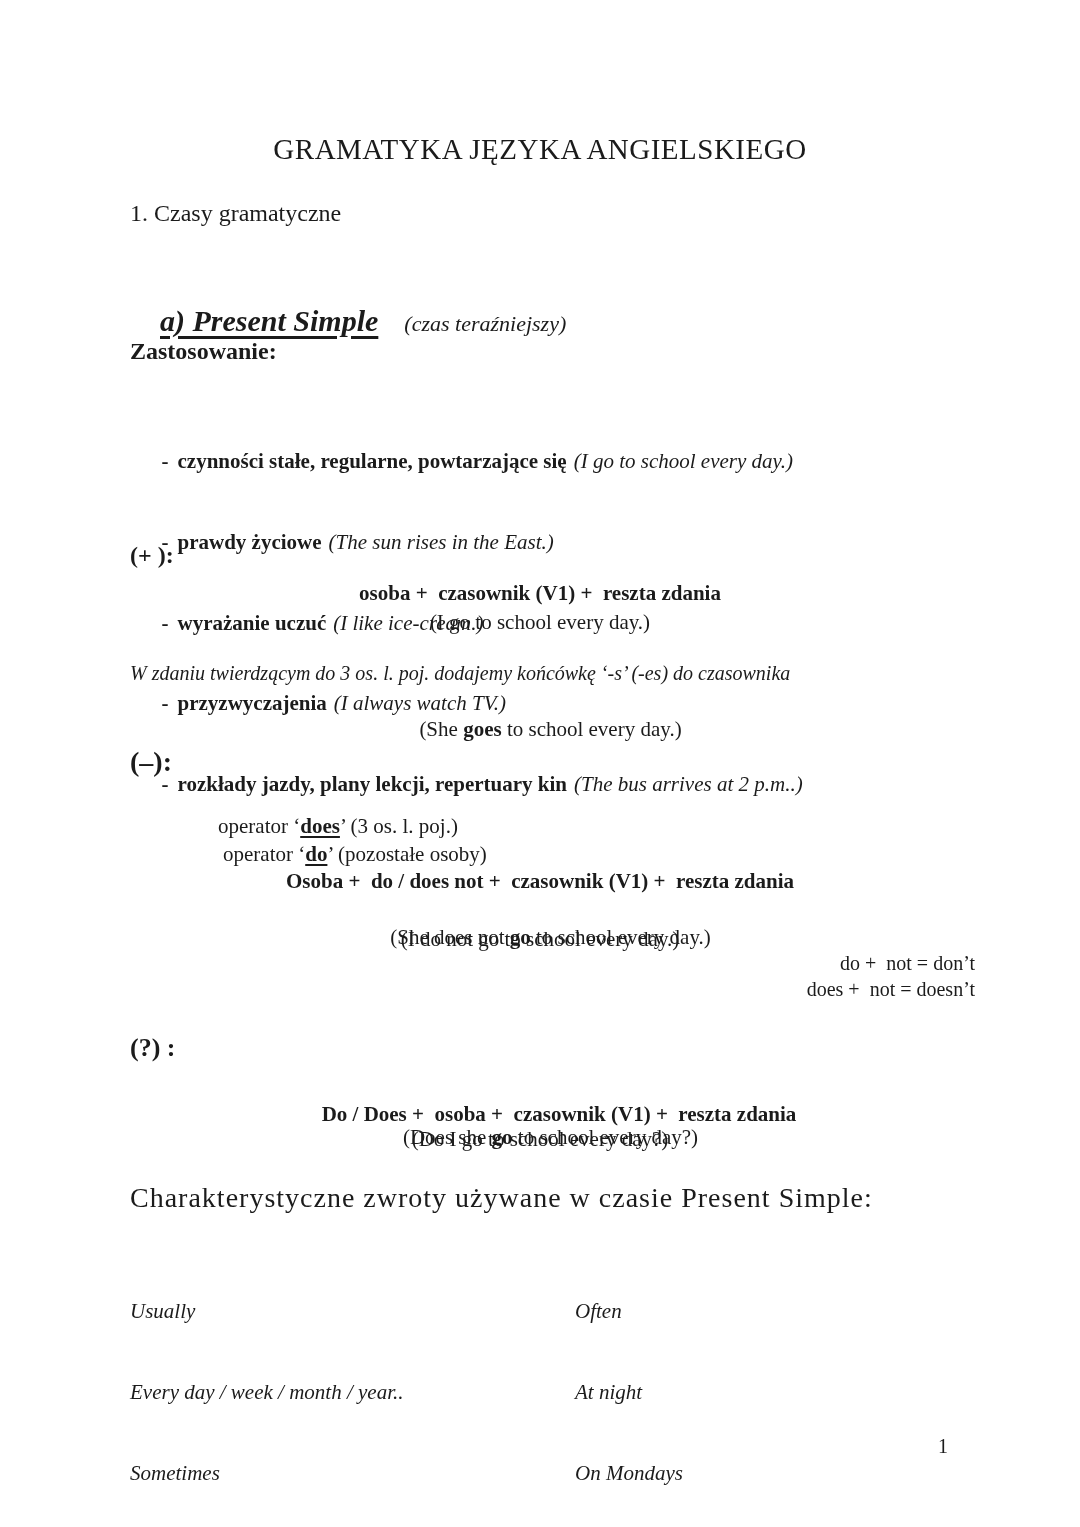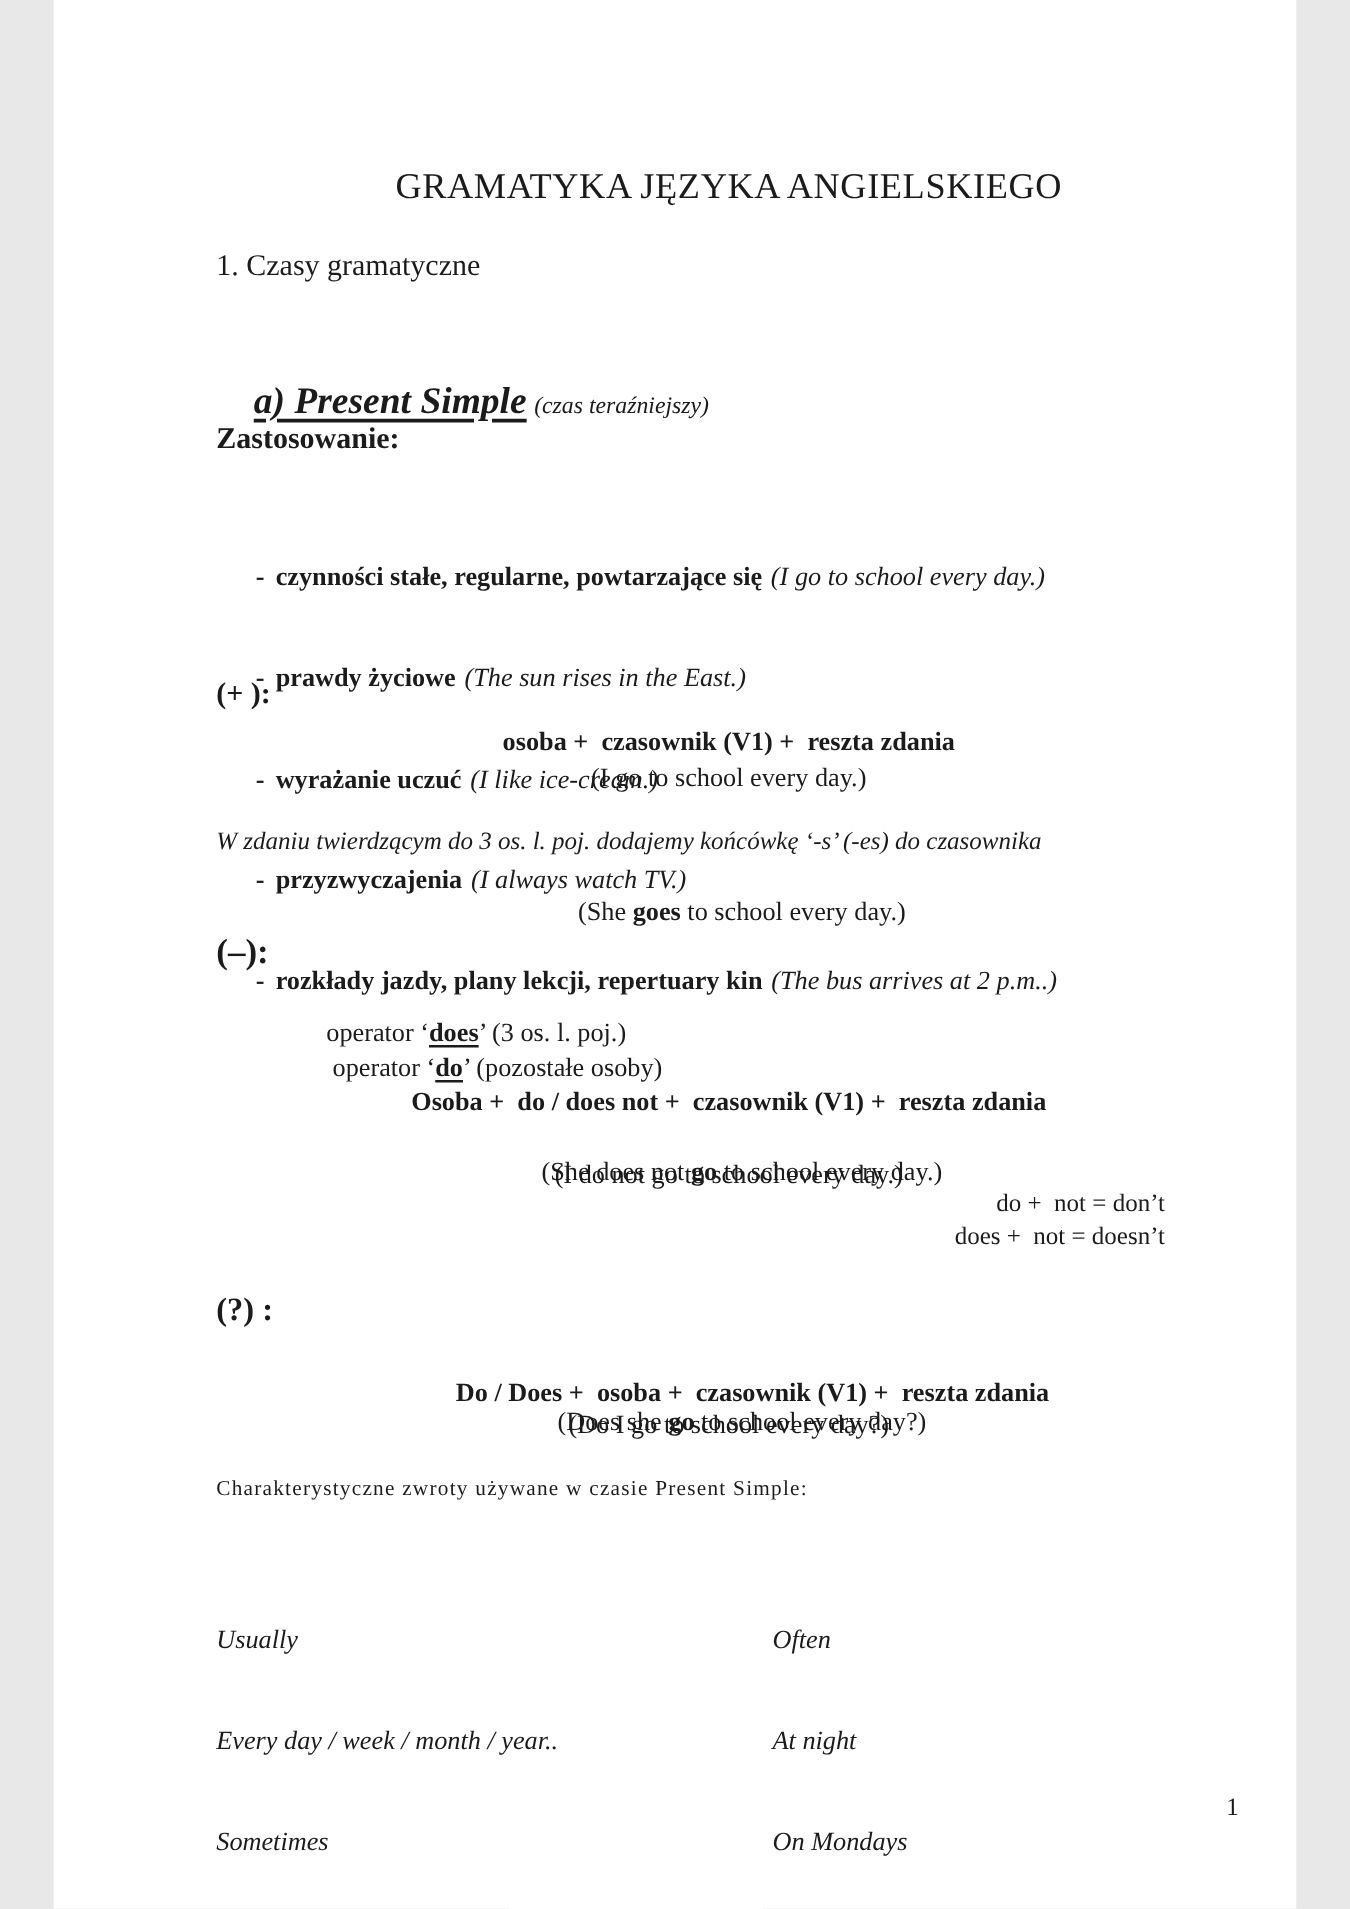--- a/index.html
+++ b/index.html
@@ -1,34 +1,34 @@
 <!DOCTYPE html>
 <html><head>
 <meta charset="utf-8">
 <style>
   html, body { margin: 0; padding: 0; background: #e8e8e8; }
   .page {
     position: relative;
-    width: 994px;
+    width: 1080px;
     height: 1527px;
     margin: 0 auto;
     background: #ffffff;
     color: #1b1b1b;
     font-family: "Liberation Serif", "DejaVu Serif", serif;
     overflow: hidden;
   }
   .abs { position: absolute; white-space: pre-wrap; line-height: 1.25; }
   .center { left: 0; width: 1080px; text-align: center; }
   .rightal { right: 105px; text-align: right; }
 
   .title { top: 131px; font-size: 29px; letter-spacing: 0.5px; }
   .h1 { top: 198px; left: 130px; font-size: 24px; }
   .sub { top: 264px; left: 130px; font-size: 30px; }
   .sub-main { font-weight: bold; font-style: italic; text-decoration: underline; text-underline-offset: 5px; text-align: right; }
-  .sub-note { font-style: italic; font-size: 19px; margin-left: 6px; }
+  .sub-note { font-style: italic; font-size: 22px; margin-left: 26px; }
 
   .zast { top: 336px; left: 130px; font-size: 24px; font-weight: bold; }
   .bullets { top: 369px; left: 130px; font-size: 21px; width: 830px; }
   .bullet { height: 28.4px; }
   .dash { font-weight: bold; margin-right: 9px; }
   .pl { font-weight: bold; }
   .en { font-style: italic; margin-left: 7px; }
 
   .plus-label { top: 540px; left: 130px; font-size: 24px; font-weight: bold; }
   .formula { font-size: 21px; font-weight: bold; }
@@ -51,21 +51,21 @@
   .contr { font-size: 20px; }
   .contr1 { top: 951px; }
   .contr2 { top: 977px; }
   .note2 { top: 1004px; }
 
   .q-label { top: 1032px; left: 130px; font-size: 26px; font-weight: bold; }
   .q-formula { top: 1101px; margin-left: 19px; }
   .q-ex1 { top: 1098px; }
   .q-ex2 { top: 1126px; }
 
-  .char-heading { top: 1180px; left: 130px; font-size: 17px; letter-spacing: 1px; }
+  .char-heading { top: 1180px; left: 130px; font-size: 28px; letter-spacing: 1px; }
   .col { font-size: 21px; font-style: italic; top: 1245px; }
   .col div { height: 28.6px; }
   .col-left { left: 130px; }
   .col-right { left: 575px; }
 
   .pagenum { top: 1434px; left: 938px; font-size: 20px; }
 </style>
 </head>
 <body>
 

